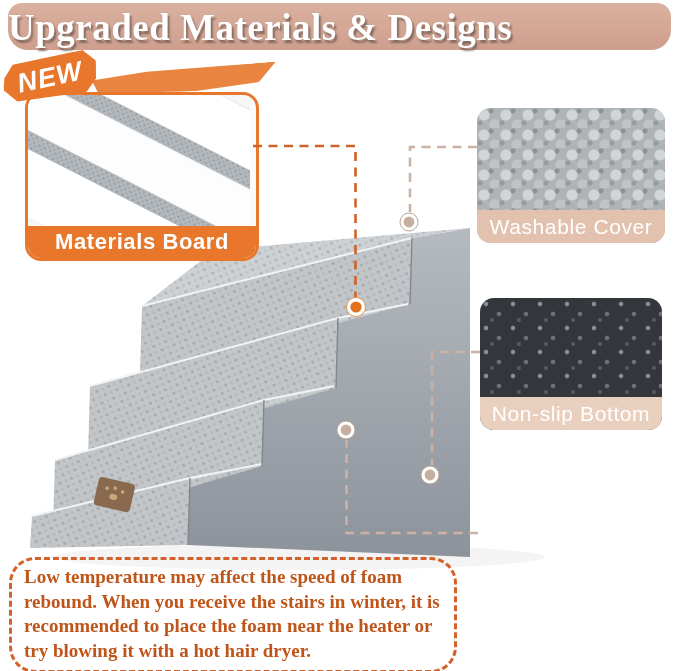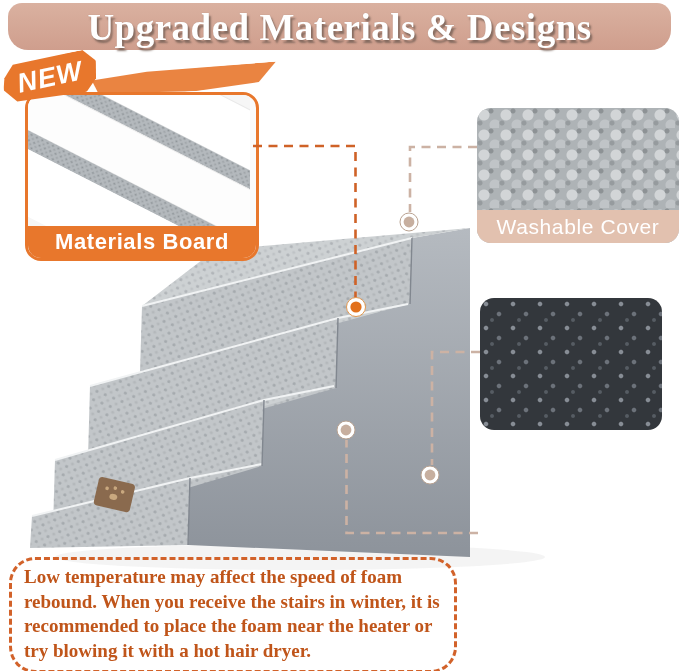--- a/index.html
+++ b/index.html
@@ -1,34 +1,34 @@
 <!DOCTYPE html>
 <html><head>
 <meta charset="utf-8">
 <style>
   html,body{margin:0;padding:0;background:#ffffff;}
   .canvas{position:relative;width:679px;height:671px;background:#fff;overflow:hidden;
           font-family:"Liberation Sans",sans-serif;}
   
   .banner{position:absolute;left:8px;top:3px;width:663px;height:47px;
           background:linear-gradient(#dab1a0,#cf9e8d);
-          border-radius:14px 14px 20px 20px;text-align:center;}
+          border-radius:14px 14px 20px 20px;text-align:left;}
   .banner span{display:inline-block;line-height:49px;color:#ffffff;
           font-family:"Liberation Serif",serif;font-weight:700;font-size:37px;
           letter-spacing:.5px;
           text-shadow:2px 3px 2px rgba(115,94,84,.8),0 0 1px rgba(120,95,80,.4);}
   
   .card{position:absolute;border-radius:14px;overflow:hidden;background:#eee;}
   .bar{position:absolute;left:0;right:0;bottom:0;height:33px;display:flex;
        align-items:center;justify-content:center;color:#fff;font-size:21px;
        letter-spacing:.6px;white-space:nowrap;}
   .card-support{left:25px;top:92px;width:228px;height:163px;border:3px solid #e8772c;
                 background:#fafafa;border-radius:16px;}
   .card-support .bar{height:32px;background:#e8772c;font-size:22px;font-weight:700;}
-  .card-washable{left:477px;top:108px;width:188px;height:135px;padding-left:14px;}
+  .card-washable{left:477px;top:108px;width:188px;height:135px;}
   .card-washable .bar{background:#e2c1af;}
   .card-nonslip{left:480px;top:298px;width:182px;height:132px;}
   .card-nonslip .bar{background:#e9cfbd;}
   .card-foam{left:478px;top:483px;width:192px;height:130px;}
   .card-foam .bar{height:30px;background:rgba(222,196,178,.92);}
   
   .tex{position:absolute;inset:0;}
   .popcorn{background-color:#aeb3b6;background-image:
      radial-gradient(circle at 7px 7px,#d2d5d7 5px,rgba(0,0,0,0) 6px),
      radial-gradient(circle at 18px 17px,#c0c4c7 5px,rgba(0,0,0,0) 6px),
@@ -147,20 +147,21 @@
     <span>NEW</span>
   </div>
 
   <div class="card card-washable">
     <div class="tex popcorn"></div>
     <div class="bar">Washable Cover</div>
   </div>
 
   <div class="card card-nonslip">
     <div class="tex nonslip"></div>
+    <div class="bar">Non-slip Bottom</div>
   </div>
 
 
   <svg class="layer" width="679" height="671" viewBox="0 0 679 671">
     <g fill="none" stroke-width="2.6" stroke-dasharray="9 6.5">
       <path d="M253,146 H355.5 V298" stroke="#cf6227"></path>
       <path d="M477,147 H410 V212" stroke="#ccb2a4"></path>
       <path d="M480,352 H432 V465" stroke="#ccb2a4"></path>
       <path d="M478,533 H346.5 V440" stroke="#ccb2a4"></path>
     </g>

